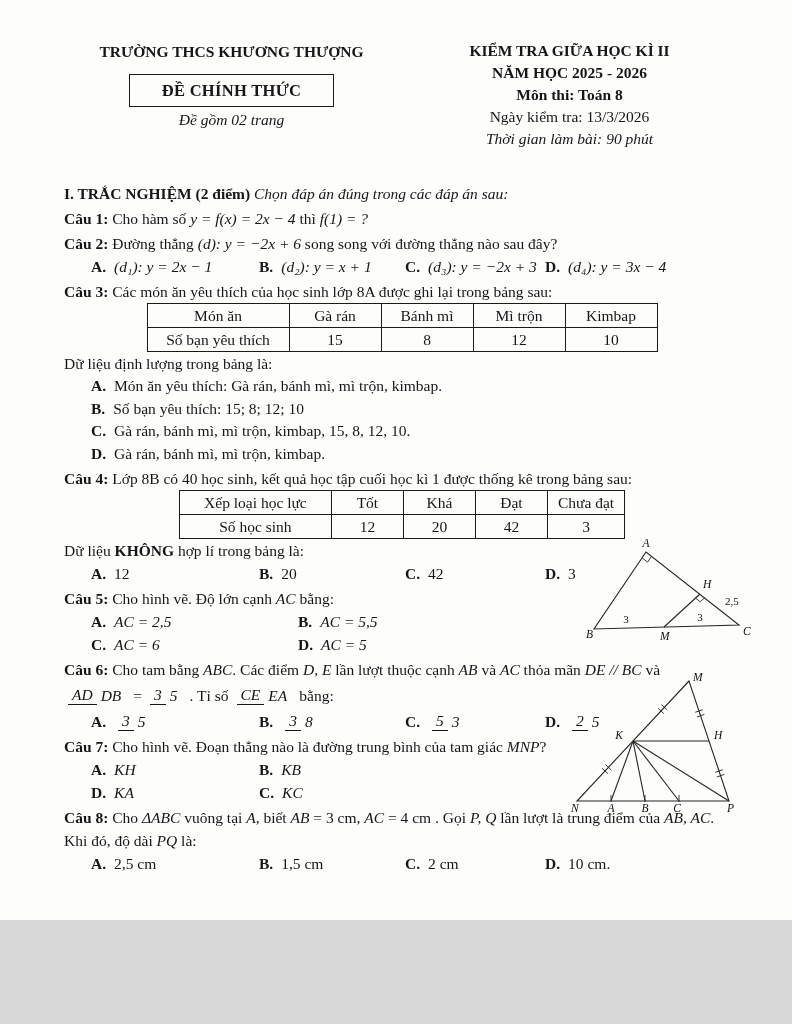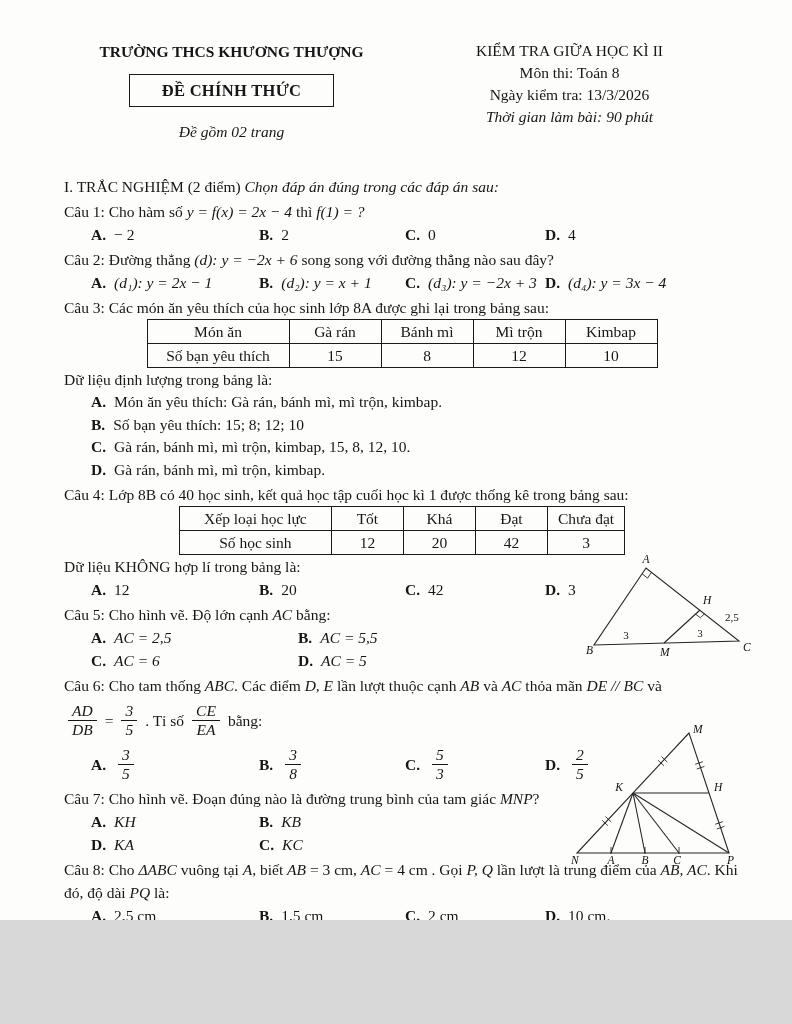--- a/index.html
+++ b/index.html
@@ -1,41 +1,41 @@
 <!DOCTYPE html>
 <html><head>
 <meta charset="utf-8">
 <style>
   *{margin:0;padding:0;box-sizing:border-box}
   html,body{background:#d8d8d8}
   .page{width:792px;height:920px;margin:0 auto;background:#fdfdfc;color:#161616;
         font-family:"Liberation Serif",serif;font-size:15.5px;line-height:23px;
         padding:40px 52px 14px 64px;position:relative;overflow:hidden}
-  .b{font-weight:400}.i{font-style:italic}.bi{font-weight:400;font-style:italic}
+  .b{font-weight:700}.i{font-style:italic}.bi{font-weight:400;font-style:italic}
   .header{display:flex;align-items:flex-start}
   .h-left{width:335px;text-align:center}
   .school{font-weight:700}
   .official-box{display:inline-block;border:1.6px solid #1a1a1a;padding:4px 32px;margin-top:11px;
         font-weight:700;font-size:16.5px;letter-spacing:.3px}
-  .pages-note{margin-top:13px;font-style:italic}
+  .pages-note{margin-top:1px;font-style:italic}
   .h-right{flex:1;text-align:center;line-height:22px}
   .sec-heading{margin-top:32px}
   .q{margin-top:2px;position:relative}
   .opt-row{display:grid;grid-template-columns:168px 146px 140px 1fr;padding-left:27px;line-height:23px}
   .opt-row.q5cols{grid-template-columns:207px 1fr}
   .letter{font-weight:700;margin-right:8px}
   .opt-full{padding-left:27px;line-height:22.6px}
   .italic-opts .opt-text{font-style:italic}
   table.dtable{border-collapse:collapse;margin:0 auto}
   .dtable td{border:1.2px solid #1a1a1a;text-align:center;padding:0 10px;height:24px}
   .t3 .c0{min-width:142px}.t3 .c{min-width:92px}
   .t4 .c0{min-width:152px}.t4 .c{min-width:72px}
   .fr-line{display:flex;align-items:center;margin:5px 0 2px;line-height:19px}
   .fr-line .gap{margin:0 4px}
-  .frac{display:inline-flex;flex-direction:column;align-items:center;font-style:italic;
+  .frac{display:inline-flex;flex-direction:row;align-items:center;font-style:italic;
         line-height:18px;margin:0 4px;vertical-align:middle}
   .frac .num{border-bottom:1.1px solid #161616;padding:0 4px}
   .frac .den{padding:0 4px}
   .fr-opts{align-items:center;margin:7px 0 4px;line-height:19px}
   .fr-opts .opt{display:inline-flex;align-items:center}
   .q7text{max-width:500px}
   .fig{position:absolute}
   .fig5{top:-50px;right:-14px}
   .fig7{top:-62px;right:-4px}
   .fig line,.fig polygon,.fig polyline{stroke:#252525;fill:none}
@@ -50,38 +50,33 @@
   <div class="header">
     <div class="h-left">
       <div class="school">TRƯỜNG THCS KHƯƠNG THƯỢNG</div>
       <div>
         <span class="official-box">ĐỀ CHÍNH THỨC</span>
       </div>
       <div class="pages-note">Đề gồm 02 trang</div>
     </div>
     <div class="h-right">
       <div class="b">KIỂM TRA GIỮA HỌC KÌ II</div>
+      <div class="b">NĂM HỌC 2025 - 2026</div>
       <div class="b">Môn thi: Toán 8</div>
       <div>Ngày kiểm tra: 13/3/2026</div>
       <div class="bi">Thời gian làm bài: 90 phút</div>
     </div>
   </div>
 
   <div class="sec-heading">
     <span class="b">I. TRẮC NGHIỆM (2 điểm)</span><span class="bi"> Chọn đáp án đúng trong các đáp án sau:</span>
   </div>
 
   <div class="q">
     <div><span class="b">Câu 1:</span><span><span> Cho hàm số </span><span class="i">y = f(x) = 2x − 4</span><span> thì </span><span class="i">f(1) = ?</span></span></div>
-    <div class="opt-row">
-      <span class="opt"><span class="letter">A.</span><span class="opt-text">− 2</span></span>
-      <span class="opt"><span class="letter">B.</span><span class="opt-text">2</span></span>
-      <span class="opt"><span class="letter">C.</span><span class="opt-text">0</span></span>
-      <span class="opt"><span class="letter">D.</span><span class="opt-text">4</span></span>
-    </div>
   </div>
 
   <div class="q italic-opts">
     <div><span class="b">Câu 2:</span><span><span> Đường thẳng </span><span class="i">(d): y = −2x + 6</span><span> song song với đường thẳng nào sau đây?</span></span></div>
     <div class="opt-row">
       <span class="opt"><span class="letter">A.</span><span class="opt-text">(d₁): y = 2x − 1</span></span>
       <span class="opt"><span class="letter">B.</span><span class="opt-text">(d₂): y = x + 1</span></span>
       <span class="opt"><span class="letter">C.</span><span class="opt-text">(d₃): y = −2x + 3</span></span>
       <span class="opt"><span class="letter">D.</span><span class="opt-text">(d₄): y = 3x − 4</span></span>
     </div>
@@ -165,21 +160,21 @@
       <text x="159" y="98">C</text>
       <text x="119" y="51">H</text>
       <text x="76" y="103">M</text>
       <text class="n" x="42" y="86" text-anchor="middle">3</text>
       <text class="n" x="116" y="84" text-anchor="middle">3</text>
       <text class="n" x="141" y="68">2,5</text>
     </svg>
   </div>
 
   <div class="q">
-    <div><span class="b">Câu 6:</span><span><span> Cho tam thống </span><span class="i">ABC</span><span>. Các điểm </span><span class="i">D, E</span><span> lần lượt thuộc cạnh </span><span class="i">AB</span><span> và </span><span class="i">AC</span><span> thỏa mãn </span><span class="i">DE // BC</span><span> và</span></span></div>
+    <div><span class="b">Câu 6:</span><span><span> Cho tam bằng </span><span class="i">ABC</span><span>. Các điểm </span><span class="i">D, E</span><span> lần lượt thuộc cạnh </span><span class="i">AB</span><span> và </span><span class="i">AC</span><span> thỏa mãn </span><span class="i">DE // BC</span><span> và</span></span></div>
     <div class="fr-line">
       <span class="frac">
           <span class="num">AD</span>
           <span class="den">DB</span>
         </span>
       <span class="gap">=</span>
       <span class="frac">
           <span class="num">3</span>
           <span class="den">5</span>
         </span>
@@ -216,21 +211,21 @@
           <span class="letter">D.</span>
           <span class="frac">
             <span class="num">2</span>
             <span class="den">5</span>
           </span>
         </span>
     </div>
   </div>
 
   <div class="q italic-opts">
-    <div class="q7text"><span class="b">Câu 7:</span><span><span> Cho hình vẽ. Đoạn đúng nào là đường trung bình của tam giác </span><span class="i">MNP</span><span>?</span></span></div>
+    <div class="q7text"><span class="b">Câu 7:</span><span><span> Cho hình vẽ. Đoạn thẳng nào là đường trung bình của tam giác </span><span class="i">MNP</span><span>?</span></span></div>
     <div class="opt-row">
       <span class="opt"><span class="letter">A.</span><span class="opt-text">KH</span></span>
       <span class="opt"><span class="letter">B.</span><span class="opt-text">KB</span></span>
     </div>
     <div class="opt-row">
       <span class="opt"><span class="letter">D.</span><span class="opt-text">KA</span></span>
       <span class="opt"><span class="letter">C.</span><span class="opt-text">KC</span></span>
     </div>
     <svg class="fig fig7" width="175" height="142" viewBox="0 0 175 142">
       <g stroke-width="1.1">

